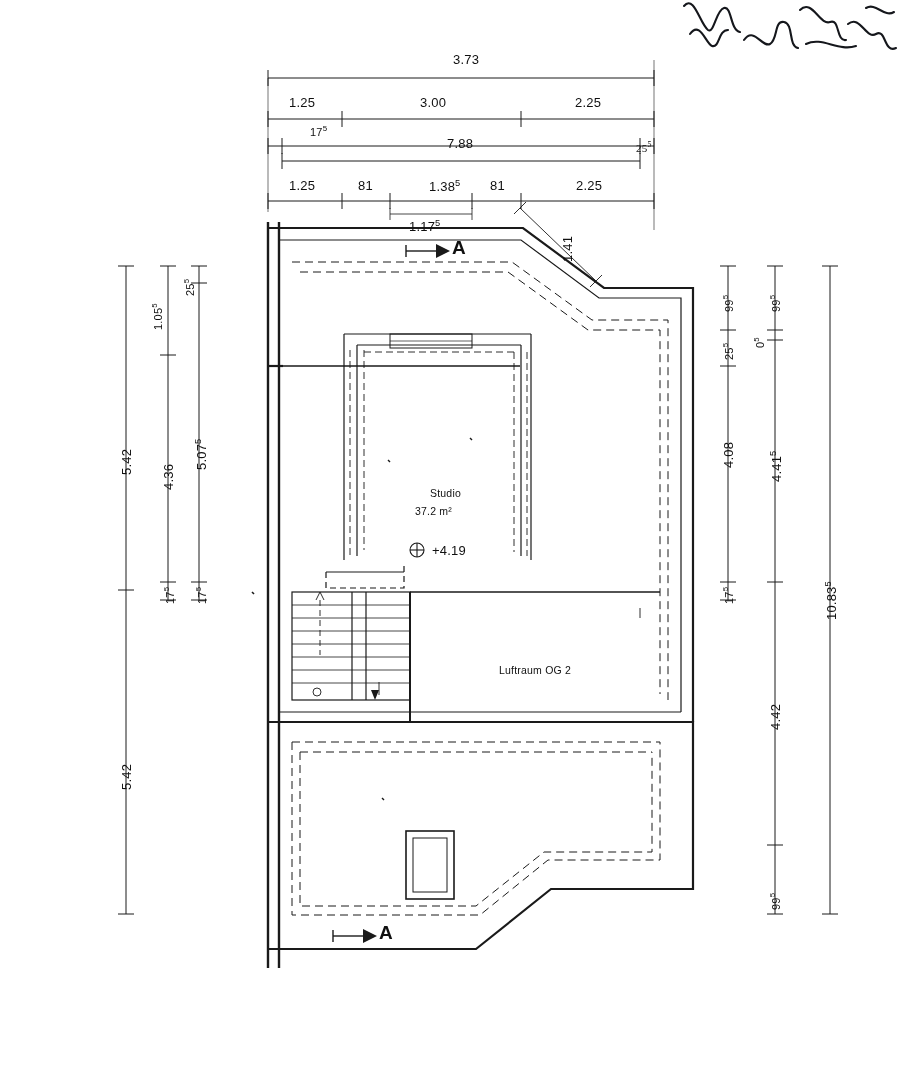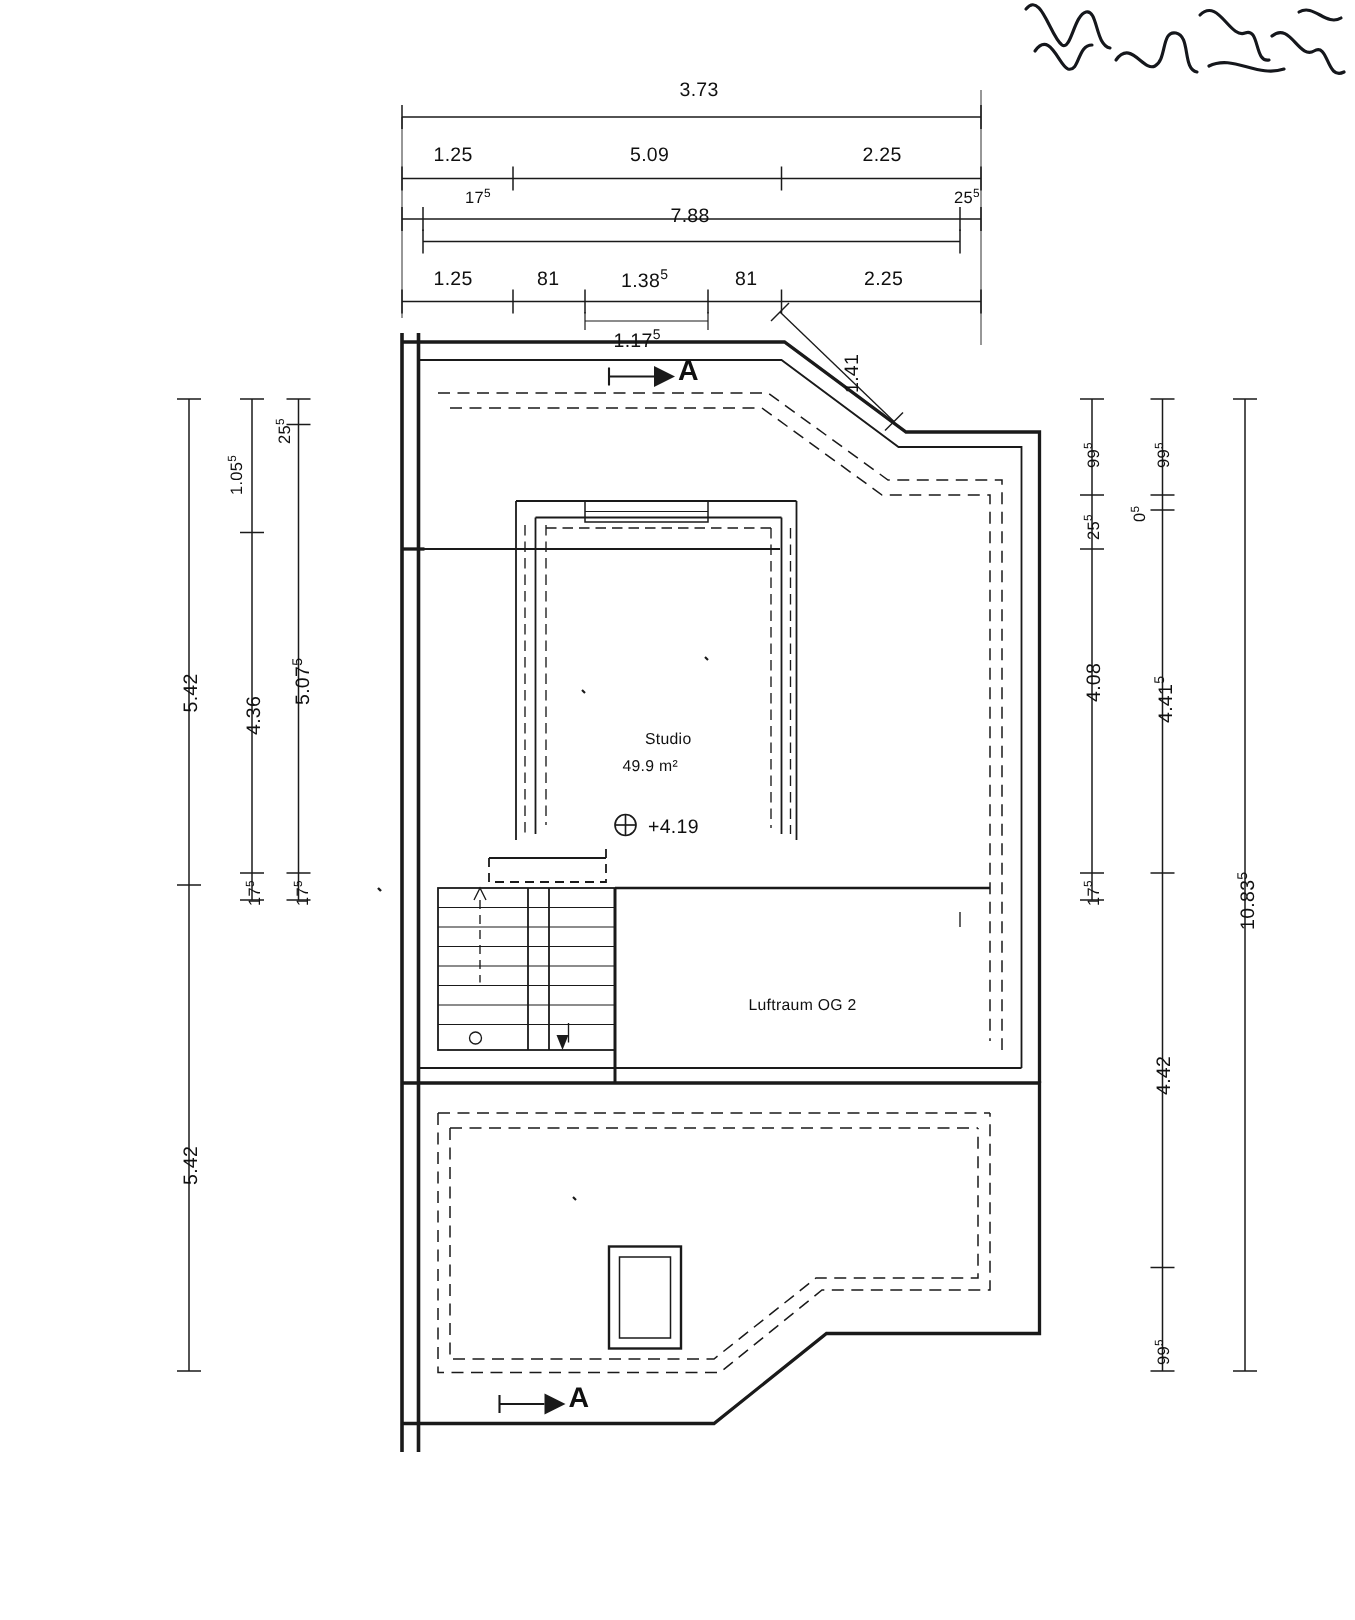--- a/index.html
+++ b/index.html
@@ -215,31 +215,31 @@
       <path d="M800 10 C812 -2 820 26 830 22 C840 18 836 42 846 40"></path>
       <path d="M848 24 C860 14 866 40 876 34 C886 28 884 54 896 48"></path>
       <path d="M806 44 C822 36 838 52 856 46"></path>
       <path d="M866 8 C876 2 884 18 894 12"></path>
     </g>
   </svg>
 
   <div class="lbl" style="left:453px; top:52px;">3.73</div>
 
   <div class="lbl" style="left:289px; top:95px;">1.25</div>
-  <div class="lbl" style="left:420px; top:95px;">5.09</div>
+  <div class="lbl" style="left:420px; top:95px;">3.00</div>
   <div class="lbl" style="left:575px; top:95px;">2.25</div>
 
   <div class="lbl small" style="left:262px; top:124px;margin-left:48px;"><span>17</span><span class="sup">5</span></div>
-  <div class="lbl small" style="left:636px; top:124px;"><span>25</span><span class="sup">5</span></div>
+  <div class="lbl small" style="left:636px; top:140px;font-family:Liberation Serif, serif;"><span>25</span><span class="sup">5</span></div>
 
   <div class="lbl" style="left:447px; top:136px;">7.88</div>
 
   <div class="lbl" style="left:289px; top:178px;">1.25</div>
   <div class="lbl" style="left:358px; top:178px;">81</div>
-  <div class="lbl" style="left:414px; top:178px;"><span>1.38</span><span class="sup">5</span></div>
+  <div class="lbl" style="left:429px; top:178px;"><span>1.38</span><span class="sup">5</span></div>
   <div class="lbl" style="left:490px; top:178px;">81</div>
   <div class="lbl" style="left:576px; top:178px;">2.25</div>
 
   <div class="lbl" style="left:409px; top:198px;margin-top:20px;"><span>1.17</span><span class="sup">5</span></div>
 
   <div class="lbl rot" style="left:560px; top:262px;">1.41</div>
 
   <div class="lbl rot" style="left:119px; top:475px;">5.42</div>
   <div class="lbl rot" style="left:119px; top:790px;">5.42</div>
 
@@ -258,20 +258,20 @@
 
   <div class="lbl rot small" style="left:752px; top:348px;"><span>0</span><span class="sup">5</span></div>
   <div class="lbl rot small" style="left:768px; top:312px;"><span>99</span><span class="sup">5</span></div>
   <div class="lbl rot" style="left:768px; top:482px;"><span>4.41</span><span class="sup">5</span></div>
   <div class="lbl rot" style="left:768px; top:730px;">4.42</div>
   <div class="lbl rot small" style="left:768px; top:910px;"><span>99</span><span class="sup">5</span></div>
 
   <div class="lbl rot" style="left:823px; top:620px;"><span>10.83</span><span class="sup">5</span></div>
 
   <div class="lbl room" style="left:430px; top:487px;">Studio</div>
-  <div class="lbl room" style="left:415px; top:505px;">49.9 m²</div>
+  <div class="lbl room" style="left:415px; top:505px;">37.2 m²</div>
   <div class="lbl" style="left:432px; top:543px;">+4.19</div>
   <div class="lbl room" style="left:459px; top:664px;padding-left:40px;">Luftraum OG 2</div>
 
   <div class="lbl big" style="left:452px; top:237px;">A</div>
   <div class="lbl big" style="left:379px; top:922px;">A</div>
 
 </div>
 
 </body></html>

